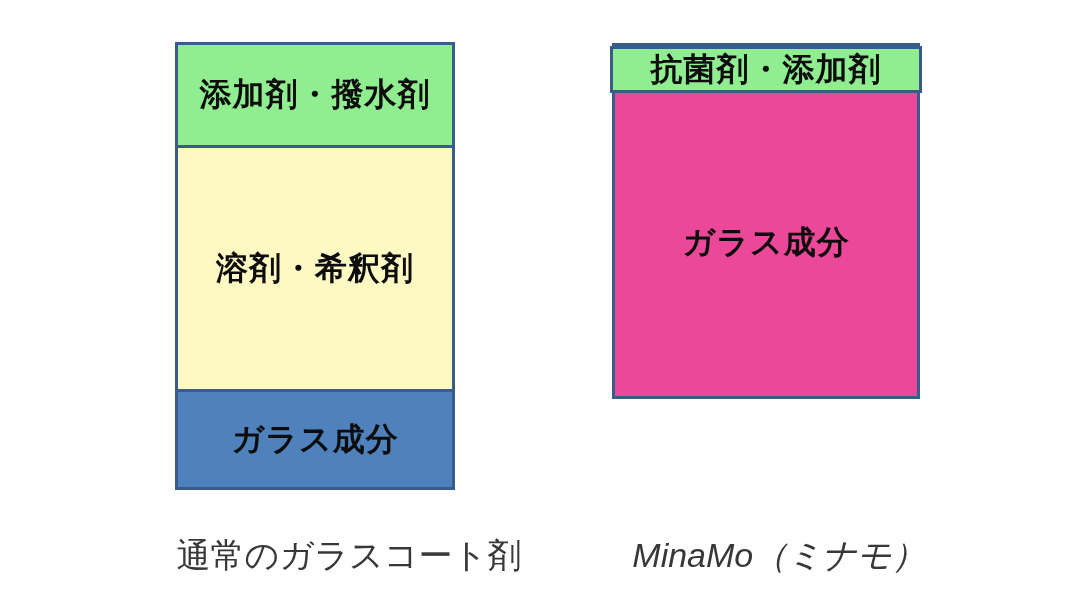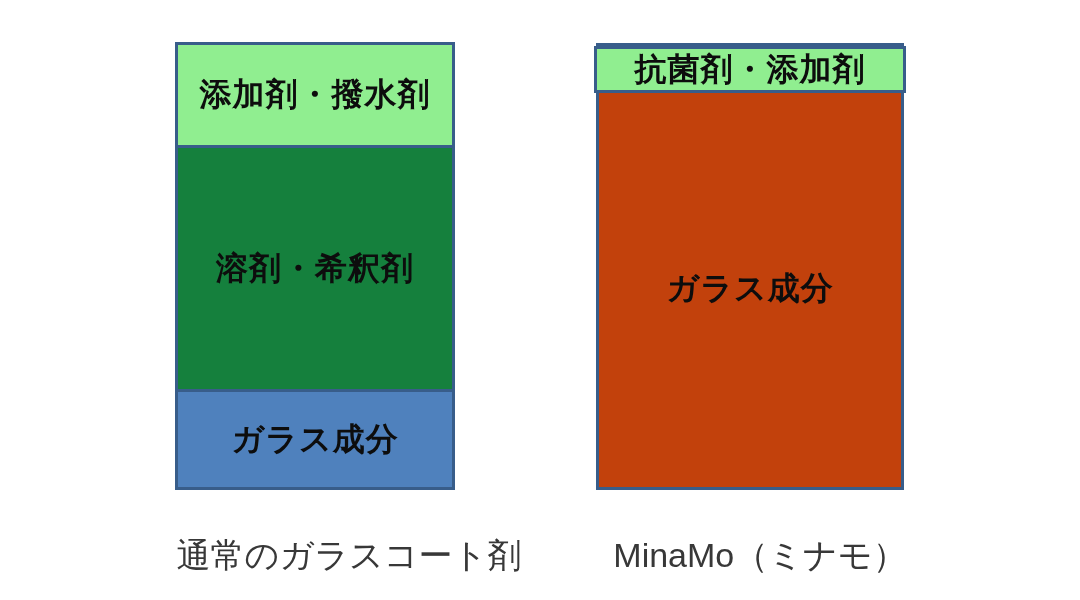--- a/index.html
+++ b/index.html
@@ -36,25 +36,25 @@
     box-sizing: border-box;
     display: flex;
     align-items: center;
     justify-content: center;
   }
   .col-left .seg-0 { height: 100px; }
   .col-left .seg-1 { height: 244px; border-top: 3px solid #385D8A; }
   .col-left .seg-2 { height: 98px;  border-top: 3px solid #385D8A; }
   
   .col-right {
-    left: 596px;
+    left: 612px;
     top: 43px;
     width: 308px;
-    height: 447px;
-    background: #c2410c;
+    height: 356px;
+    background: #ec4899;
   }
   .col-right .band {
     position: absolute;
     top: 0;
     left: -5px;
     right: -5px;
     height: 47px;
     box-sizing: border-box;
     border: 3px solid #385D8A;
     display: flex;
@@ -63,42 +63,42 @@
   }
   .col-right .body-area {
     position: absolute;
     inset: 0;
     padding-top: 44px;
     display: flex;
     align-items: center;
     justify-content: center;
   }
   .fill-green  { background: #90EE90; }
-  .fill-yellow { background: #15803d; font-family: Liberation Mono, monospace; }
+  .fill-yellow { background: #fef9c3; font-family: Liberation Mono, monospace; }
   .fill-blue   { background: #4F81BD; }
   .seg-label {
     font-size: 32px;
     font-weight: bold;
     color: #0d0d0d;
     letter-spacing: 1px;
     white-space: nowrap;
   }
   
   .caption {
     position: absolute;
     top: 530px;
     height: 50px;
     line-height: 50px;
     text-align: center;
     font-size: 34px;
     color: #383838;
     white-space: nowrap;
   }
   .caption-left  { left: 159px; width: 380px; }
-  .caption-right { left: 570px; width: 380px; }
+  .caption-right { left: 589px; width: 380px; font-style: italic; }
 </style>
 </head>
 <body>
 
 <div class="canvas">
 
   <div class="column col-left">
     <div class="segment seg-0 fill-green">
       <span class="seg-label">添加剤・撥水剤</span>
     </div>

